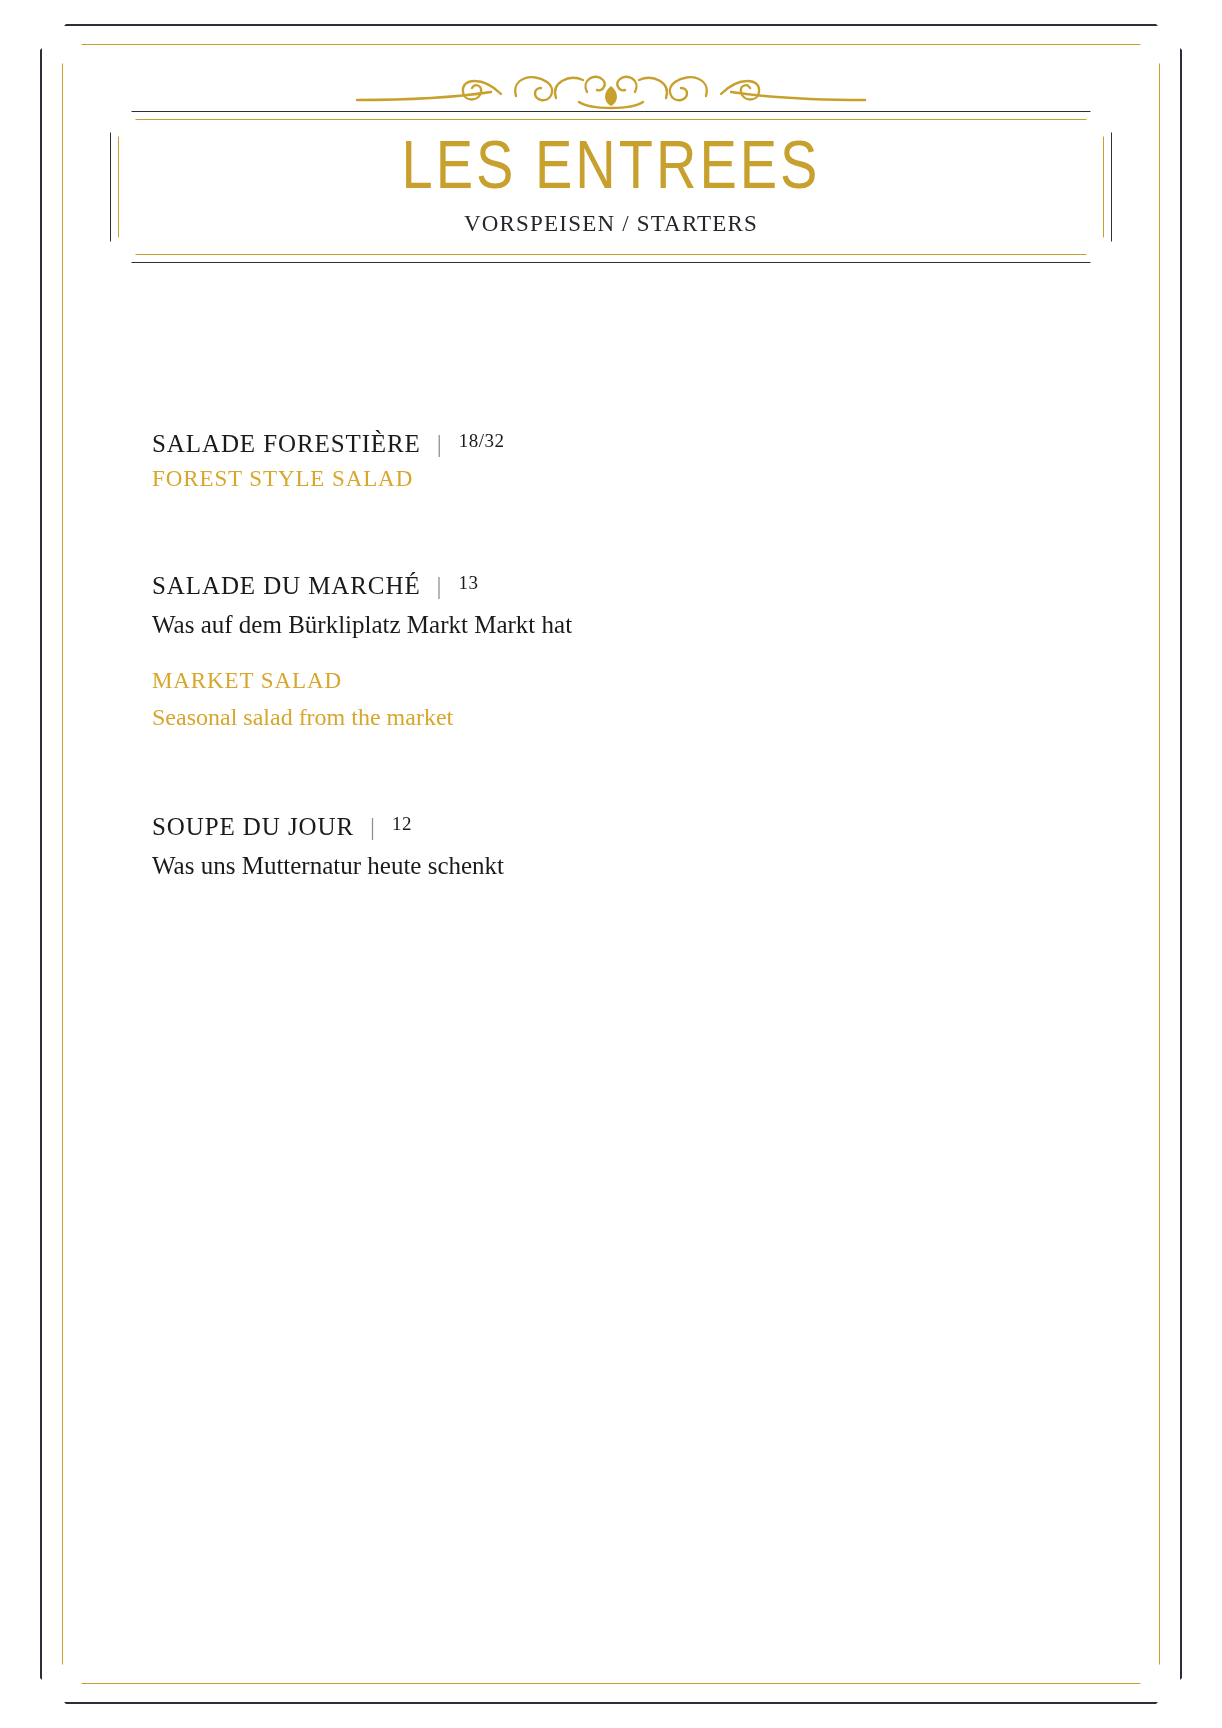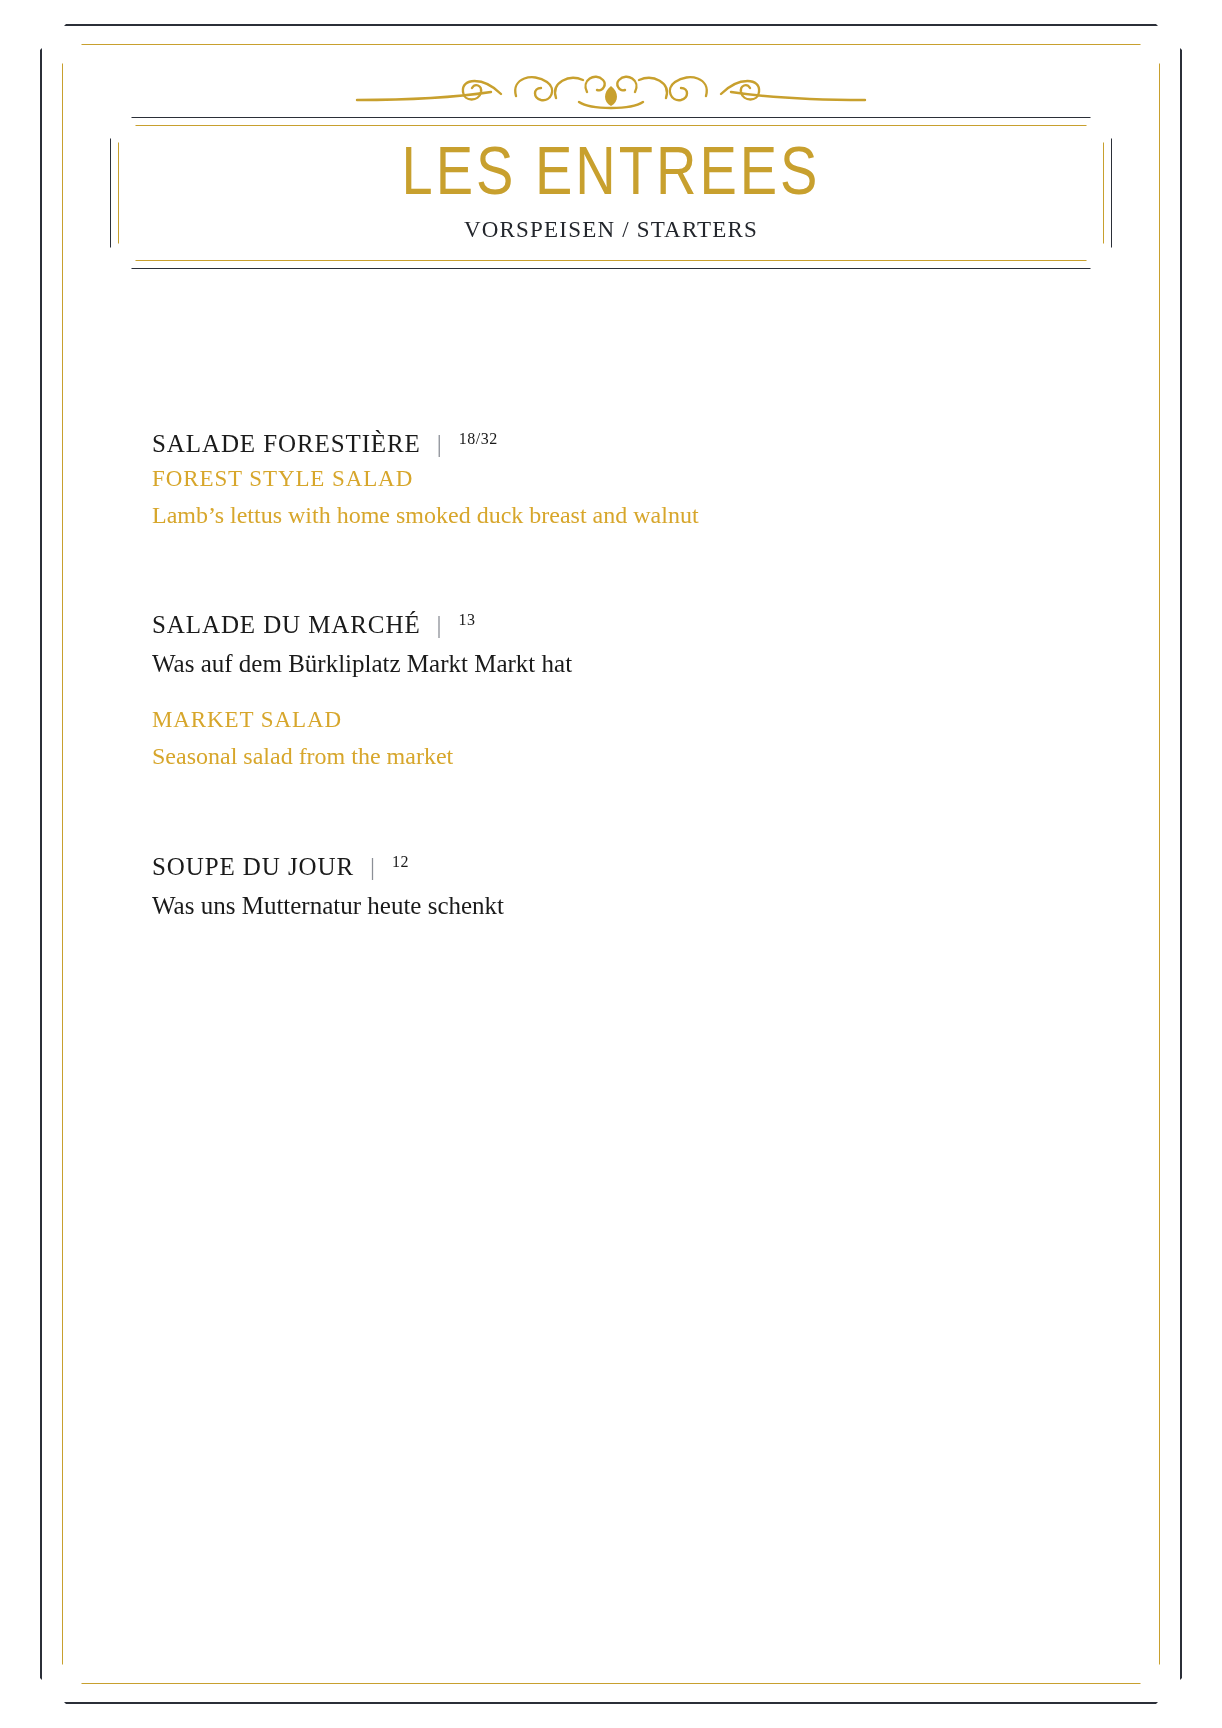--- a/index.html
+++ b/index.html
@@ -78,21 +78,21 @@
     transform: translateX(-50%);
     top: 58px;
     width: 520px;
     height: 62px;
   }
 
   
   .plaque {
     position: absolute;
     left: 110px;
-    top: 117px;
+    top: 111px;
     width: 1002px;
     height: 152px;
     text-decoration: underline;
   }
   .plaque-outer {
     position: absolute;
     inset: 0;
     border: 1.5px solid #2b2f38;
     box-sizing: border-box;
     clip-path: polygon(
@@ -176,21 +176,21 @@
     align-items: flex-start;
     margin-bottom: 8px;
   }
   .item-name { white-space: nowrap; }
   .item-sep {
     color: #8b8f96;
     margin: 0 16px;
     font-weight: 300;
   }
   .item-price {
-    font-size: 16px;
+    font-size: 19px;
     letter-spacing: 0.5px;
   }
   .item-desc {
     font-size: 25px;
     color: #1a1a1a;
     line-height: 1.35;
     margin-bottom: 26px;
   }
   .item-name-en {
     font-size: 23px;
@@ -244,21 +244,20 @@
 
   <div class="menu-body">
 
     <div class="menu-item">
       <div class="item-name-row">
         <span class="item-name">SALADE FORESTIÈRE</span>
         <span class="item-sep">|</span>
         <span class="item-price">18/32</span>
       </div>
       <div class="item-name-en">FOREST STYLE SALAD</div>
-      <div class="item-desc-en">Lamb’s lettus with home smoked duck breast and walnut</div>
     </div>
 
     <div class="menu-item">
       <div class="item-name-row">
         <span class="item-name">SALADE DU MARCHÉ</span>
         <span class="item-sep">|</span>
         <span class="item-price">13</span>
       </div>
       <div class="item-desc">Was auf dem Bürkliplatz Markt Markt hat</div>
       <div class="item-name-en">MARKET SALAD</div>

